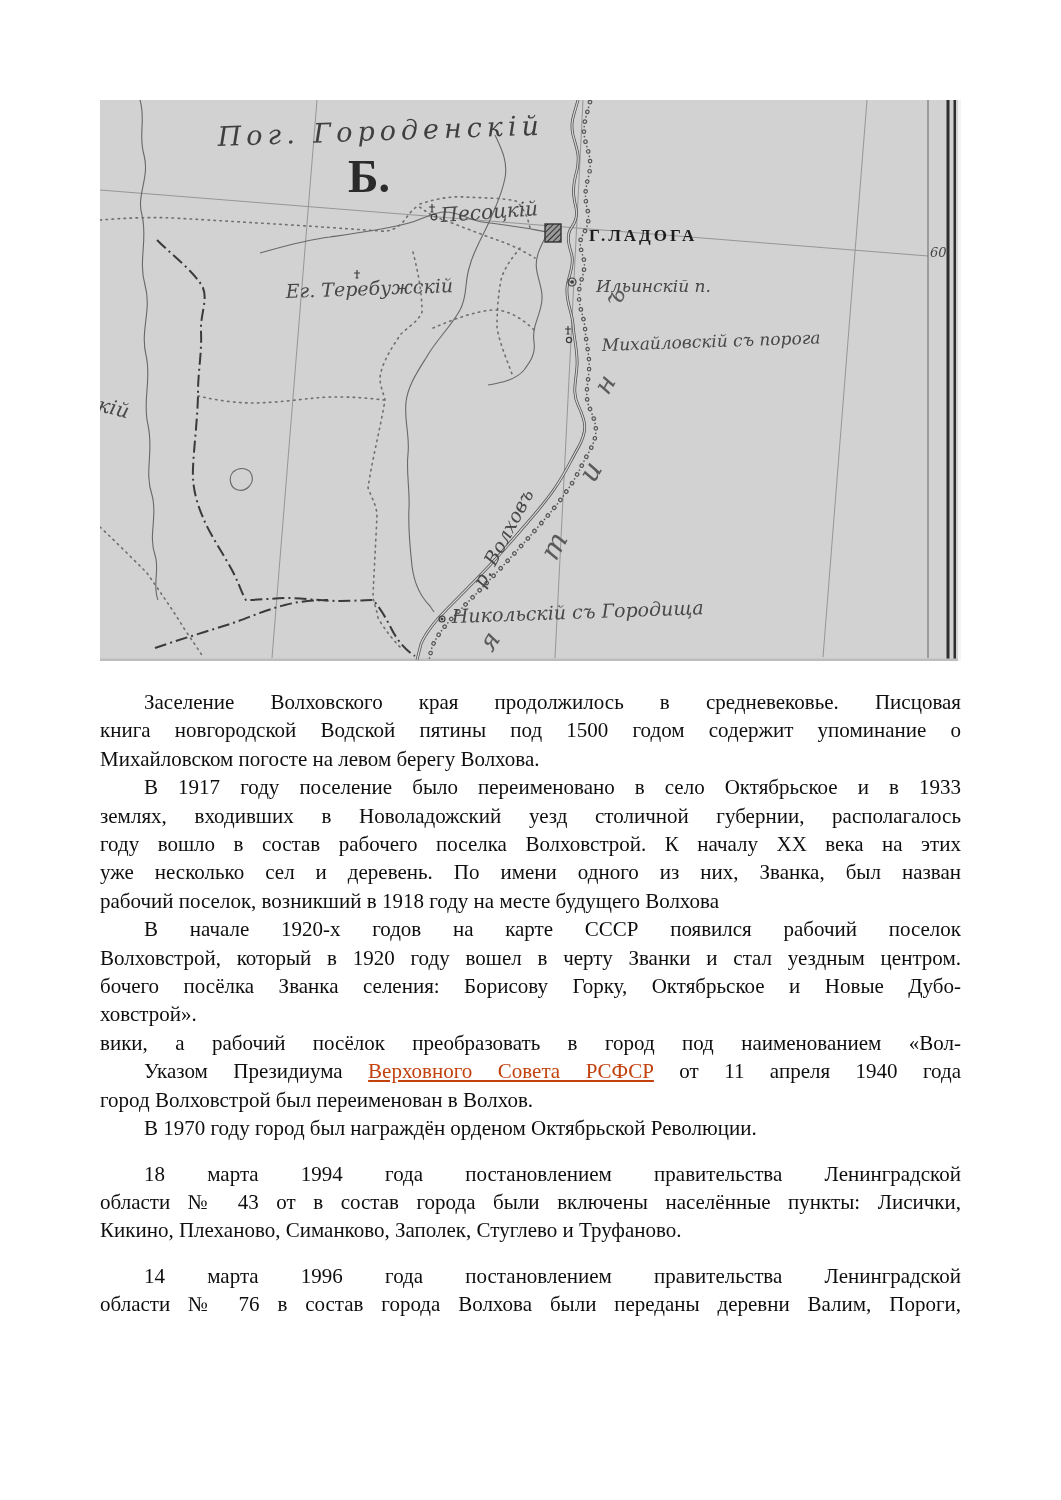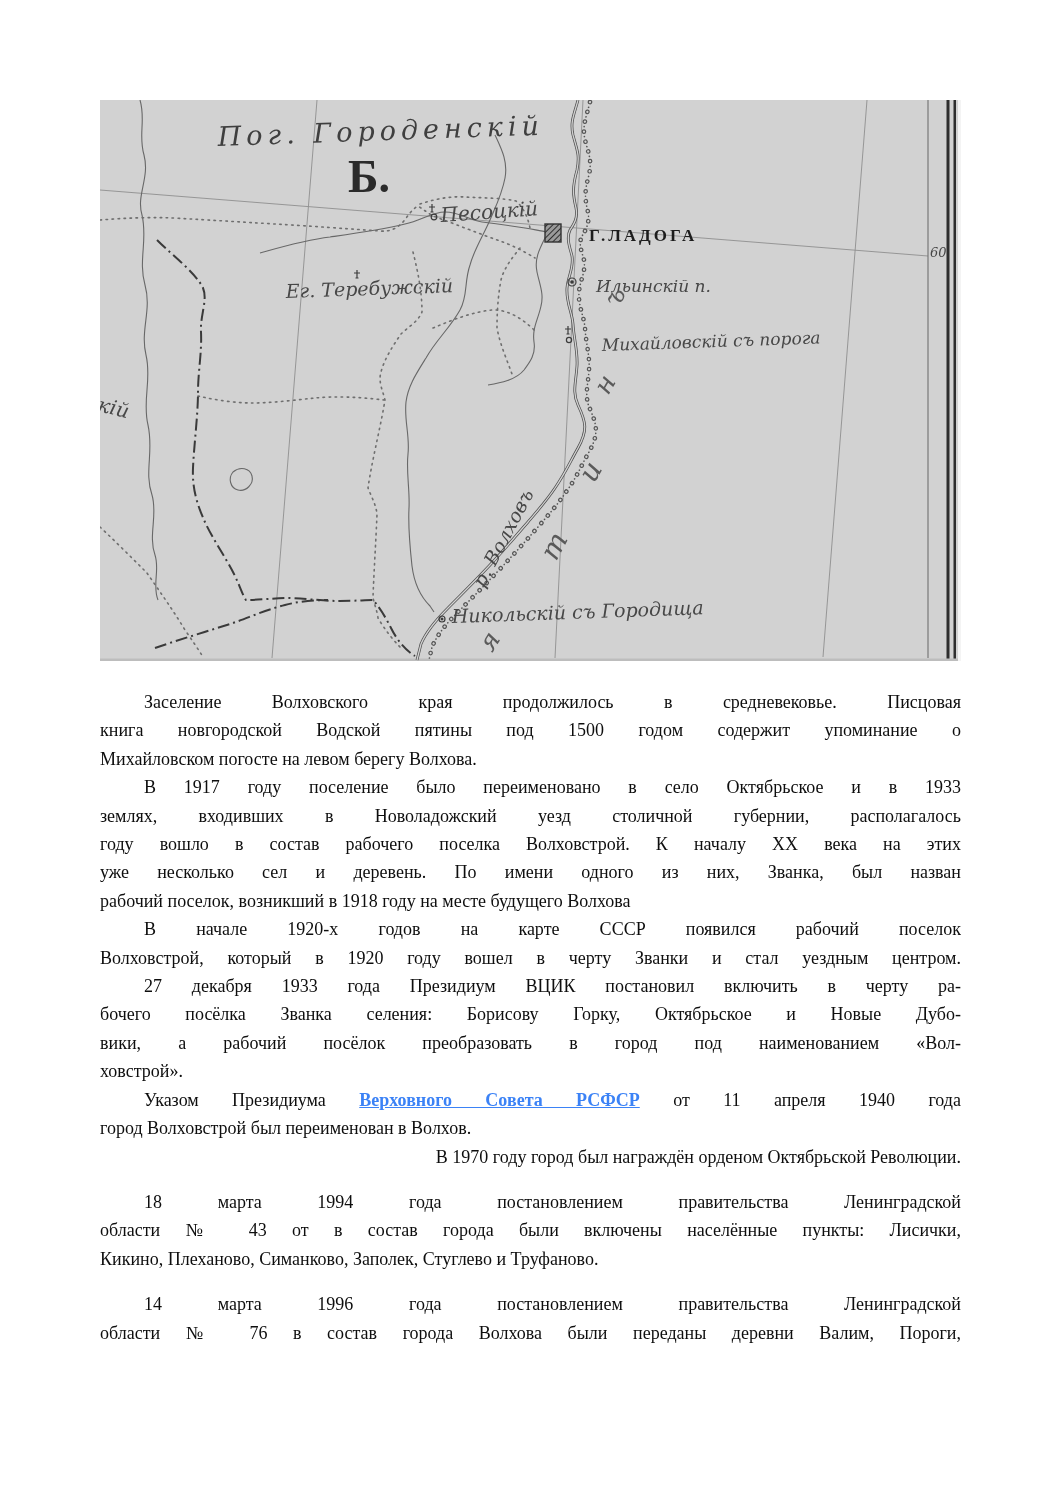--- a/index.html
+++ b/index.html
@@ -14,28 +14,28 @@
   }
   .map-wrap svg{display:block;}
   .mlabel{font-family:"DejaVu Serif",serif;font-style:italic;fill:#474747;}
   .scriptL{fill:#3f3f3f;}
   .bigB{font-style:normal;font-weight:bold;font-family:"Liberation Serif",serif;fill:#2b2b2b;}
   .caps{font-style:normal;font-weight:bold;font-family:"Liberation Serif",serif;fill:#1c1c1c;}
   .bigletter{fill:#5a5a5a;}
   
   .article{
     position:absolute;left:100px;top:688px;width:861px;
-    color:#0e0e0e;font-size:18px;line-height:28.4px;
+    color:#0e0e0e;font-size:21px;line-height:28.4px;
   }
   .para{margin:0;}
   .para.spaced{margin-top:17px;}
   .line{text-align:left;}
   .line.j{text-align:justify;text-align-last:justify;}
-  .line.ind{text-indent:44px;text-align:right;}
-  a.doclink{color:#3b82f6;text-decoration:underline;cursor:pointer;font-weight:bold;}
+  .line.ind{text-indent:44px;}
+  a.doclink{color:#c2410c;text-decoration:underline;cursor:pointer;}
 </style>
 </head>
 <body>
 
 <div class="map-wrap">
   <svg width="861" height="561" viewBox="0 0 861 561" xmlns="http://www.w3.org/2000/svg">
     <defs>
       <pattern id="hatch" width="4" height="4" patternUnits="userSpaceOnUse" patternTransform="rotate(45)">
         <rect width="4" height="4" fill="#9a9a9a"></rect>
         <line x1="0" y1="0" x2="0" y2="4" stroke="#2f2f2f" stroke-width="2"></line>
@@ -148,24 +148,23 @@
       <div class="line j"><span>землях, входивших в Новоладожский уезд столичной губернии, располагалось</span></div>
       <div class="line j"><span>году вошло в состав рабочего поселка Волховстрой. К началу XX века на этих</span></div>
       <div class="line j"><span>уже несколько сел и деревень. По имени одного из них, Званка, был назван</span></div>
       <div class="line"><span>рабочий поселок, возникший в 1918 году на месте будущего Волхова</span></div>
     </div>
     <div class="para">
       <div class="line j ind"><span>В начале 1920-х годов на карте СССР появился рабочий поселок</span></div>
       <div class="line j"><span>Волховстрой, который в 1920 году вошел в черту Званки и стал уездным центром.</span></div>
     </div>
     <div class="para">
-      <div class="line j ind"><span>27 декабря 1933 года Президиум ВЦИК постановил включить в черту ра-</span></div>
       <div class="line j"><span>бочего посёлка Званка селения: Борисову Горку, Октябрьское и Новые Дубо-</span></div>
+      <div class="line"><span>ховстрой».</span></div>
       <div class="line j"><span>вики, а рабочий посёлок преобразовать в город под наименованием «Вол-</span></div>
-      <div class="line"><span>ховстрой».</span></div>
     </div>
     <div class="para">
       <div class="line j ind"><span>Указом Президиума </span><a class="doclink" href="#">Верховного Совета РСФСР</a><span> от 11 апреля 1940 года</span></div>
       <div class="line"><span>город Волховстрой был переименован в Волхов.</span></div>
     </div>
     <div class="para">
       <div class="line ind"><span>В 1970 году город был награждён орденом Октябрьской Революции.</span></div>
     </div>
     <div class="para spaced">
       <div class="line j ind"><span>18 марта 1994 года постановлением правительства Ленинградской</span></div>

